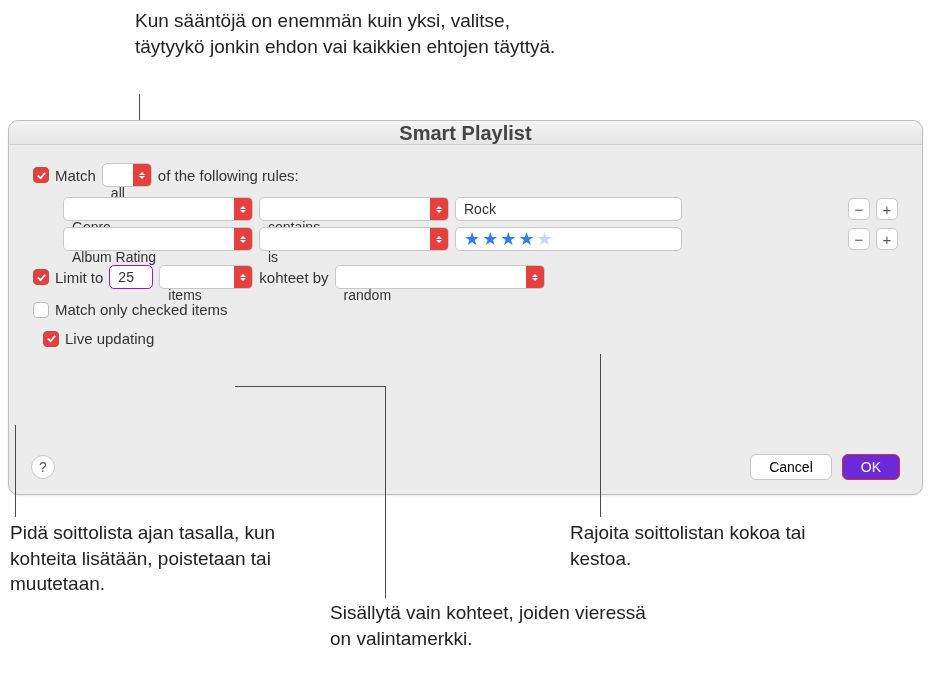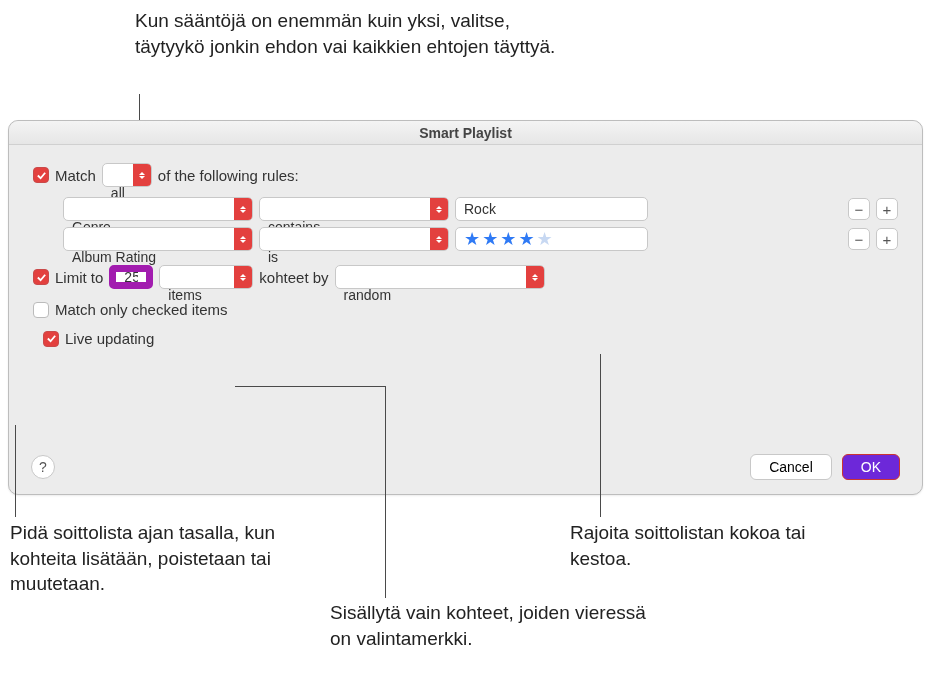--- a/index.html
+++ b/index.html
@@ -31,21 +31,21 @@
     border: 1px solid #bdbdbd;
     border-radius: 10px;
     background: #ececec;
     box-shadow: 0 1px 2px rgba(0,0,0,0.08);
     overflow: visible;
   }
   .titlebar {
     height: 24px;
     border-bottom: 1px solid #d0d0d0;
     text-align: center;
-    font-size: 14px;
+    font-size: 20px;
     font-weight: 600;
     color: #444;
     line-height: 24px;
     background: linear-gradient(#f4f4f4,#e6e6e6);
     border-radius: 10px 10px 0 0;
   }
   .content {
     padding: 18px 24px 10px 24px;
     position: relative;
   }
@@ -92,36 +92,36 @@
     content: "";
     width: 0; height: 0;
     border-left: 3px solid transparent;
     border-right: 3px solid transparent;
   }
   .select .caret::before { border-bottom: 3px solid #fff; }
   .select .caret::after { border-top: 3px solid #fff; }
   .textinput {
     height: 24px;
     background: #fff;
-    border: 7px solid #a21caf;
+    border: 1px solid #a21caf;
     border-radius: 5px;
     font-size: 14px;
     color: #333;
     padding: 0 8px;
   }
   .rules {
     margin: 10px 0 14px 30px;
   }
   .rule-row {
     display: flex; align-items: center; gap: 6px;
     margin-bottom: 6px;
   }
   .rule-row .col-attr { width: 190px; }
   .rule-row .col-op { width: 190px; }
-  .rule-row .col-val { width: 193px; height: 24px; display: flex; align-items: center; padding: 0 8px; background:#fff; border:1px solid #c8c8c8; border-radius:5px; font-size:14px; color:#333;}
+  .rule-row .col-val { width: 227px; height: 24px; display: flex; align-items: center; padding: 0 8px; background:#fff; border:1px solid #c8c8c8; border-radius:5px; font-size:14px; color:#333;}
   .rule-row .col-val.stars { border:1px solid #c8c8c8; }
   .rule-row .spacer { flex: 1; }
   .circle-btn {
     width: 22px; height: 22px;
     border-radius: 5px;
     border: 1px solid #c8c8c8;
     background: #fff;
     display: inline-flex;
     align-items: center; justify-content: center;
     cursor: pointer;

